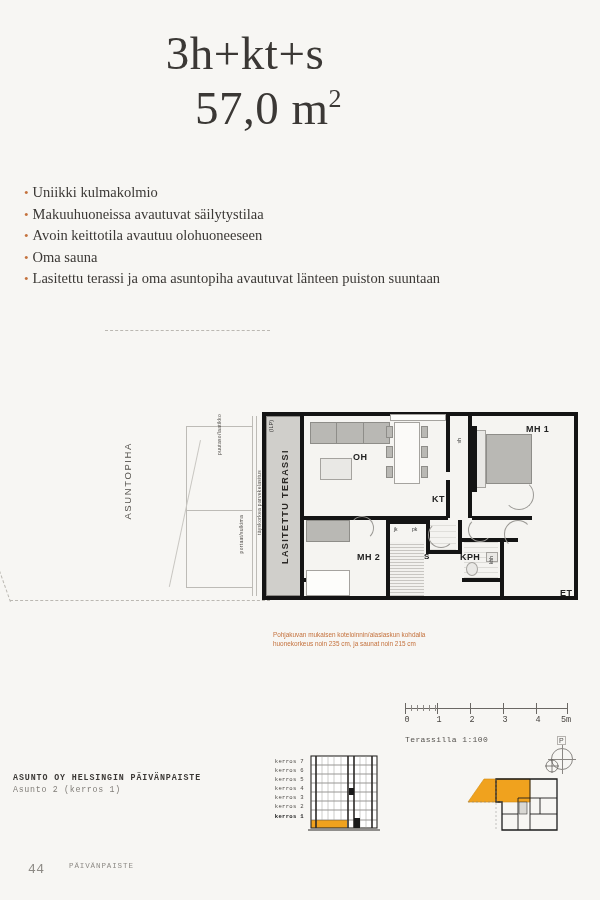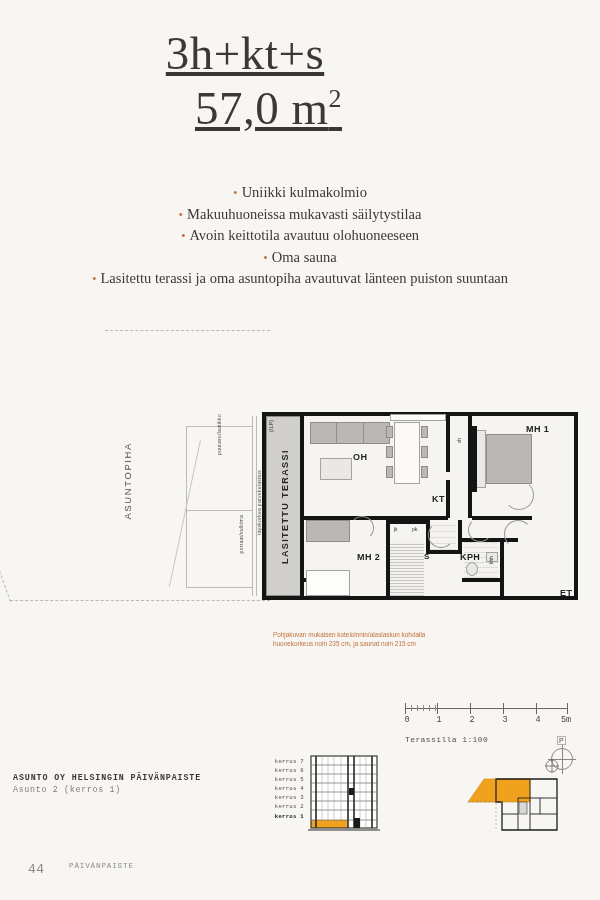--- a/index.html
+++ b/index.html
@@ -7,40 +7,41 @@
   html,body{ background:#ffffff; }
   body{
     width:600px; height:900px; position:relative;
     background:#f7f6f3;
     font-family:"Liberation Sans", sans-serif;
     color:#3a3733;
     overflow:hidden;
   }
 
   
-  #header{ position:absolute; left:0; top:26px; width:490px; text-align:center;text-decoration:underline; }
+  #header{ position:absolute; left:0; top:26px; width:490px; text-align:center; }
   #title-line1{
     font-family:"Liberation Serif", serif;
     font-size:47px; line-height:54px; color:#3b3835; letter-spacing:.5px;
   }
   #title-line2{
     font-family:"Liberation Serif", serif;
     font-size:47px; line-height:56px; color:#3b3835; letter-spacing:.5px;padding-left:47px;
   }
   #title-line2 sup{ font-size:26px; vertical-align:super; line-height:0; }
 
   
   #features{ position:absolute; left:0; top:182px; width:600px; }
   .feature{
-    text-align:center;
+    text-align:left;
     font-family:"Liberation Serif", serif;
     font-size:14.5px;
     line-height:21.5px;
     color:#3b3835;
     white-space:nowrap;
+    margin-left:24px;
   }
   .feature .dot{ color:#c4713c; font-size:13px; margin-right:4px; }
 
   
   #plan{ position:absolute; left:0; top:330px; width:600px; height:300px; }
 
   
   .yard-line{ position:absolute; border-top:1px dashed #bbb8b2; }
   #yard-top{ left:105px; top:0px; width:165px; }
   #yard-bottom{ left:10px; top:270px; width:260px; }
@@ -182,21 +183,21 @@
 
 <div id="header">
   <div id="title-line1">3h+kt+s</div>
   <div id="title-line2">
     <span>57,0 m</span><sup>2</sup>
   </div>
 </div>
 
 <div id="features">
   <div class="feature"><span class="dot">•</span><span>Uniikki kulmakolmio</span></div>
-  <div class="feature"><span class="dot">•</span><span>Makuuhuoneissa mukavasti säilytystilaa</span></div>
+  <div class="feature"><span class="dot">•</span><span>Makuuhuoneissa avautuvat säilytystilaa</span></div>
   <div class="feature"><span class="dot">•</span><span>Avoin keittotila avautuu olohuoneeseen</span></div>
   <div class="feature"><span class="dot">•</span><span>Oma sauna</span></div>
   <div class="feature"><span class="dot">•</span><span>Lasitettu terassi ja oma asuntopiha avautuvat länteen puiston suuntaan</span></div>
 </div>
 
 <div id="plan">
 
   <div class="yard-line" id="yard-top"></div>
   <div class="yard-line" id="yard-bottom"></div>
   <div id="yard-diag"></div>

